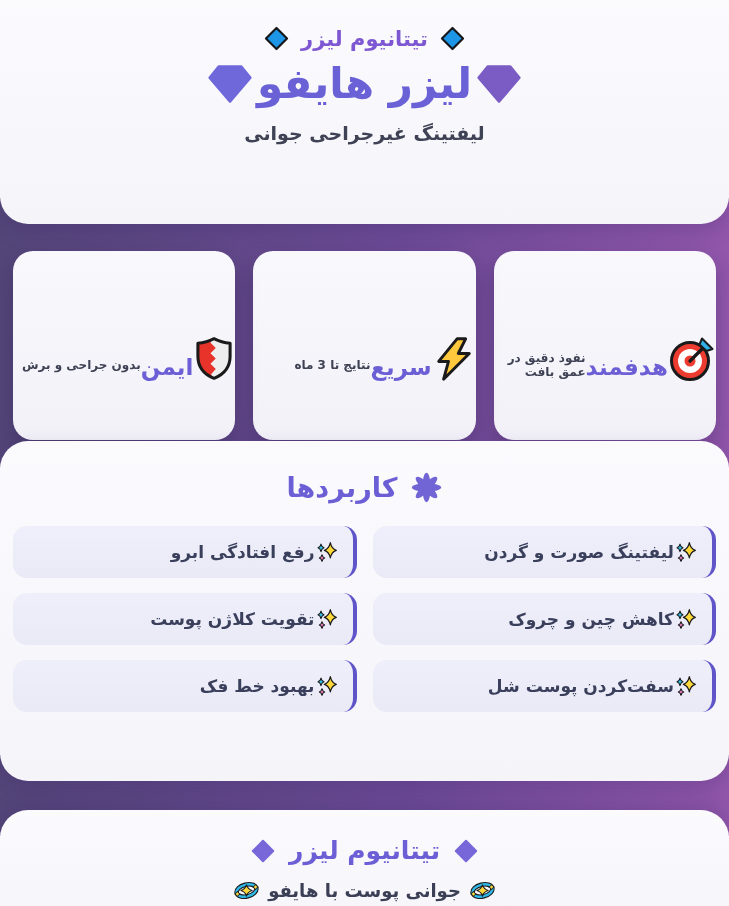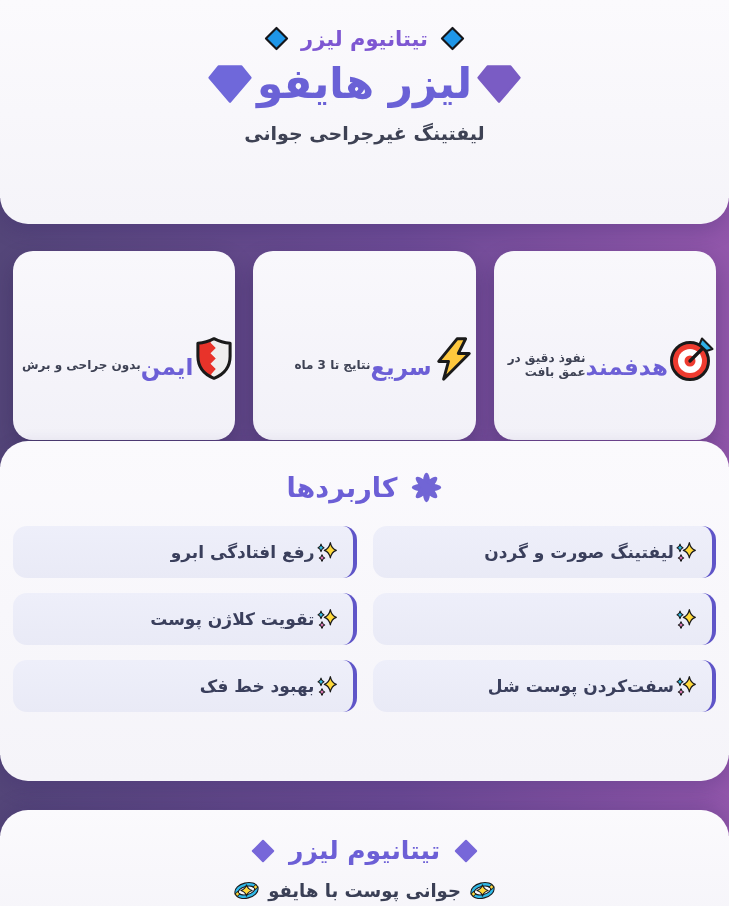--- a/index.html
+++ b/index.html
@@ -206,20 +206,21 @@
       <span class="app-pill-label">رفع افتادگی ابرو</span>
     </div>
     <div class="app-pill">
       <span class="icon">
           <svg width="24" height="24" viewBox="0 0 36 36">
             <path d="M23 4 Q24.8 13.2 32 15.5 Q24.8 17.8 23 27 Q21.2 17.8 14 15.5 Q21.2 13.2 23 4 Z" fill="#ffd93b" stroke="#1a1a1a" stroke-width="1.8" stroke-linejoin="round"></path>
             <path d="M9 6 Q9.9 10.6 13.5 11.8 Q9.9 13 9 17.5 Q8.1 13 4.5 11.8 Q8.1 10.6 9 6 Z" fill="#35c4ec" stroke="#1a1a1a" stroke-width="1.6" stroke-linejoin="round"></path>
             <path d="M10.5 22 Q11.3 26 14.5 27 Q11.3 28 10.5 32 Q9.7 28 6.5 27 Q9.7 26 10.5 22 Z" fill="#f381c8" stroke="#1a1a1a" stroke-width="1.6" stroke-linejoin="round"></path>
           </svg>
         </span>
+      <span class="app-pill-label">کاهش چین و چروک</span>
     </div>
     <div class="app-pill">
       <span class="icon">
           <svg width="24" height="24" viewBox="0 0 36 36">
             <path d="M23 4 Q24.8 13.2 32 15.5 Q24.8 17.8 23 27 Q21.2 17.8 14 15.5 Q21.2 13.2 23 4 Z" fill="#ffd93b" stroke="#1a1a1a" stroke-width="1.8" stroke-linejoin="round"></path>
             <path d="M9 6 Q9.9 10.6 13.5 11.8 Q9.9 13 9 17.5 Q8.1 13 4.5 11.8 Q8.1 10.6 9 6 Z" fill="#35c4ec" stroke="#1a1a1a" stroke-width="1.6" stroke-linejoin="round"></path>
             <path d="M10.5 22 Q11.3 26 14.5 27 Q11.3 28 10.5 32 Q9.7 28 6.5 27 Q9.7 26 10.5 22 Z" fill="#f381c8" stroke="#1a1a1a" stroke-width="1.6" stroke-linejoin="round"></path>
           </svg>
         </span>
       <span class="app-pill-label">تقویت کلاژن پوست</span>

